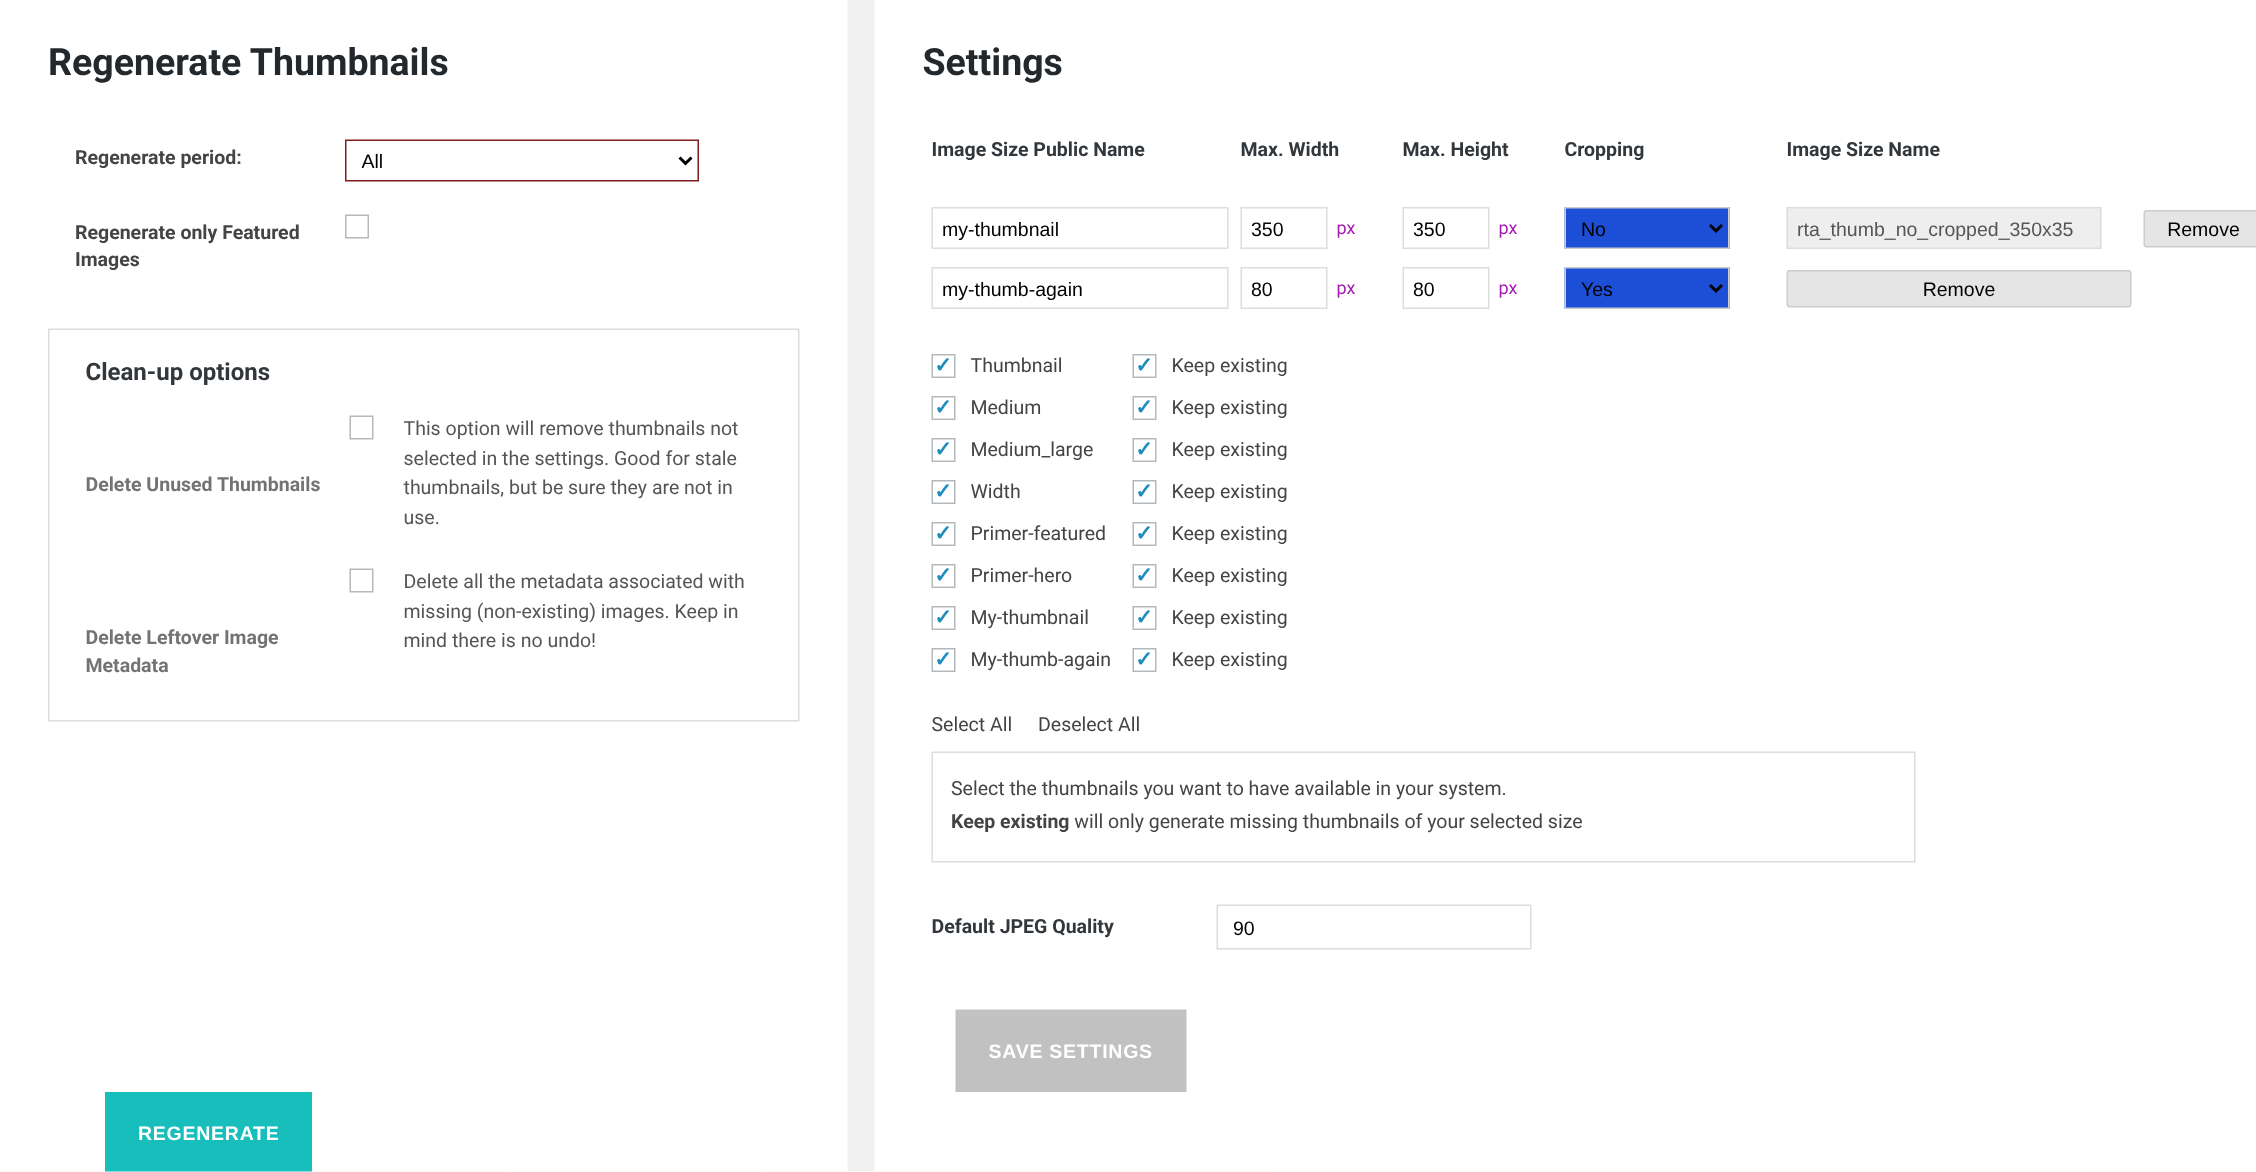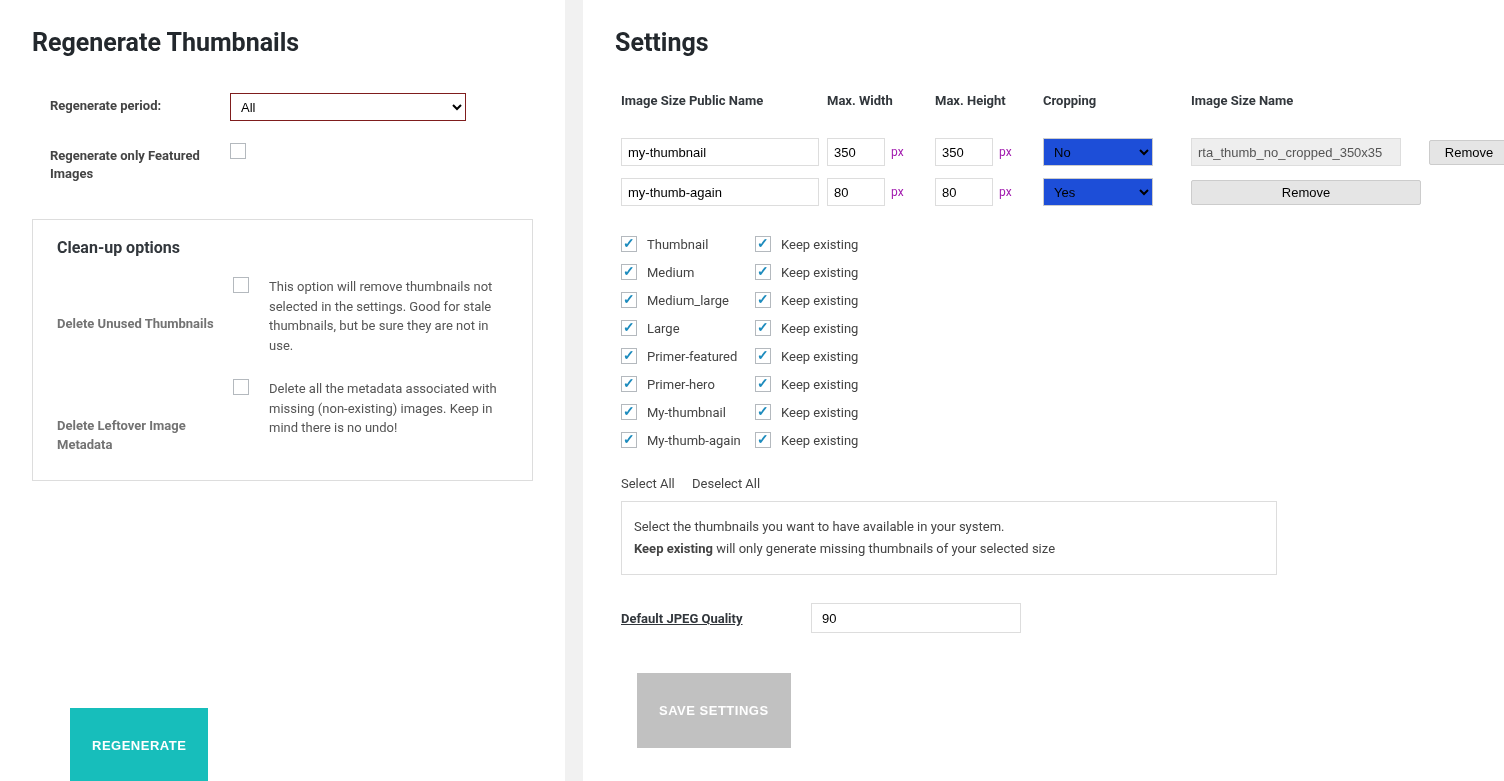--- a/index.html
+++ b/index.html
@@ -105,21 +105,21 @@
   color: #555;
   font-size: 13px;
   line-height: 1.5;
 }
 .btn {
   display: inline-block;
   border: none;
   cursor: pointer;
   font-size: 13px;
   font-weight: 700;
-  padding: 30px 22px;
+  padding: 20px 22px;
   text-transform: uppercase;
   letter-spacing: 0.5px;
 }
 .btn-teal { background: #17bebb; color: #fff; }
 .btn-grey { background: #999; color: #fff; opacity:.6; }
 .left-footer {
   position: absolute;
   left: 70px;
   bottom: -2px;
 }
@@ -190,21 +190,21 @@
 .info-box {
   border: 1px solid #ddd;
   padding: 14px 12px;
   font-size: 13px;
   color: #444;
   line-height: 1.7;
   max-width: 656px;
 }
 .info-box strong { font-weight:700; }
 .jpeg-row { display: flex; align-items: center; padding-left: 14px; margin-bottom: 40px; }
-.jpeg-row .lbl { width: 190px; font-weight: 700; font-size: 13px; text-decoration: underline; }
+.jpeg-row .lbl { width: 190px; font-weight: 700; font-size: 13px; }
 .jpeg-row input {
   width: 210px;
   border: 1px solid #ddd;
   padding: 5px 10px;
   font-size: 13px;
   height: 30px;
 }
 .save-row { padding-left: 30px; }
 </style>
 </head>
@@ -325,21 +325,21 @@
               <span>Medium_large</span>
             </label>
             <label class="chk-item">
               <input type="checkbox" class="wp" checked="" style="">
               <span>Keep existing</span>
             </label>
           </div>
           <div class="thumbs-row">
             <label class="chk-item">
               <input type="checkbox" class="wp" checked="" style="">
-              <span>Large</span>
+              <span>Width</span>
             </label>
             <label class="chk-item">
               <input type="checkbox" class="wp" checked="" style="">
               <span>Keep existing</span>
             </label>
           </div>
           <div class="thumbs-row">
             <label class="chk-item">
               <input type="checkbox" class="wp" checked="" style="">
               <span>Primer-featured</span>

